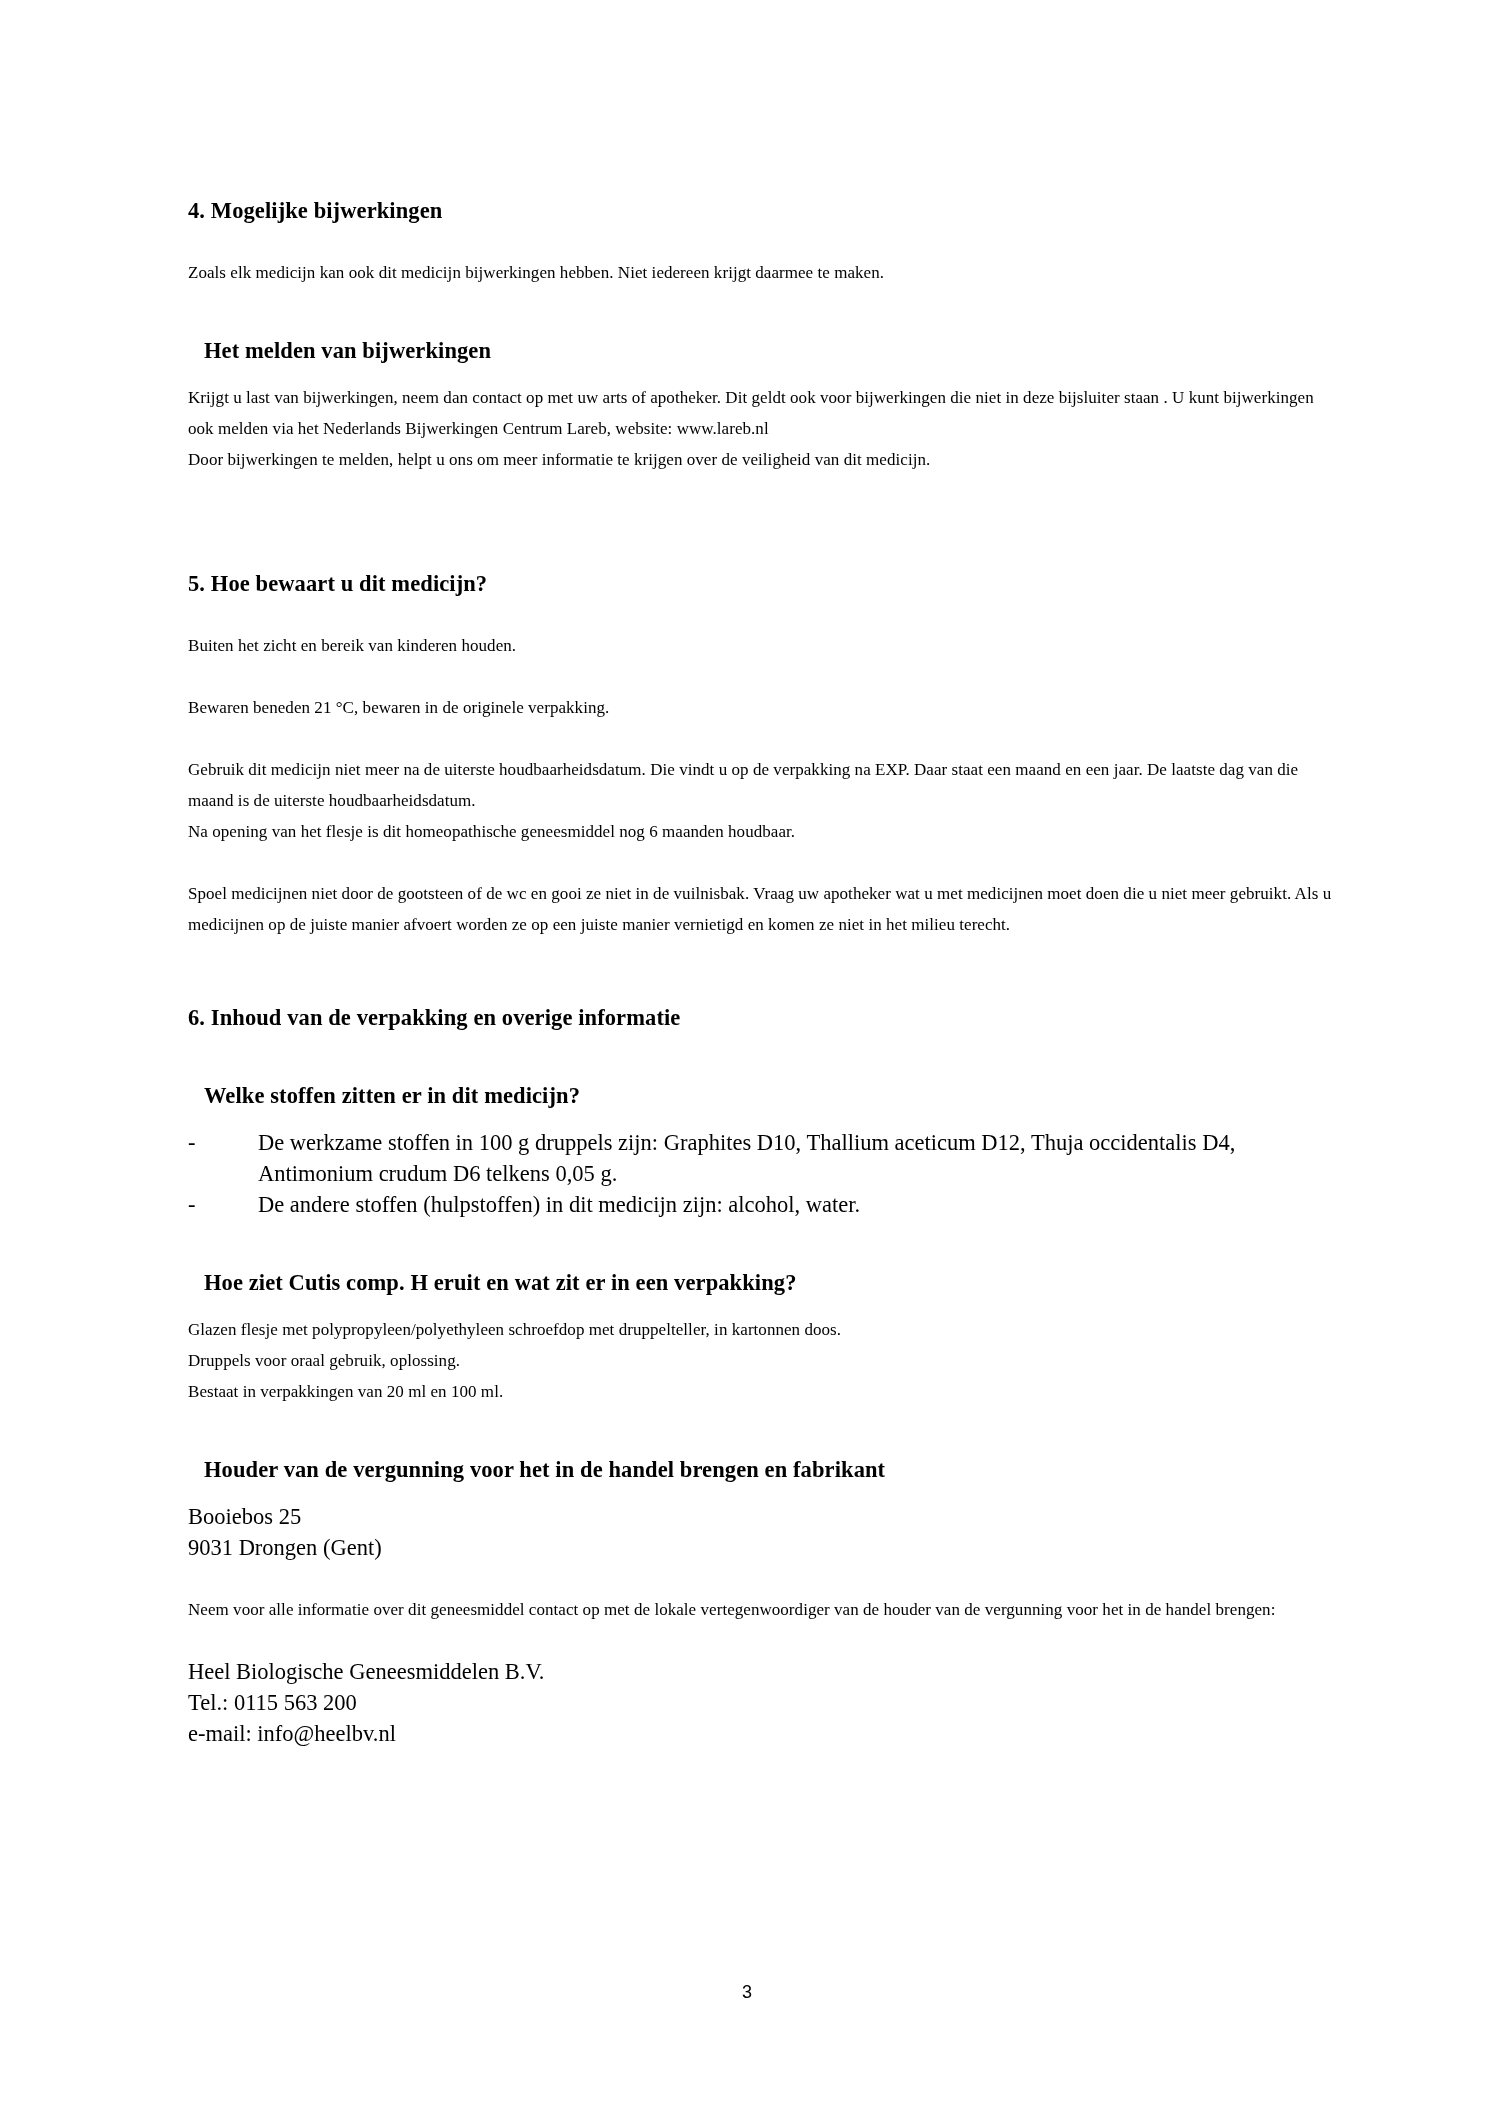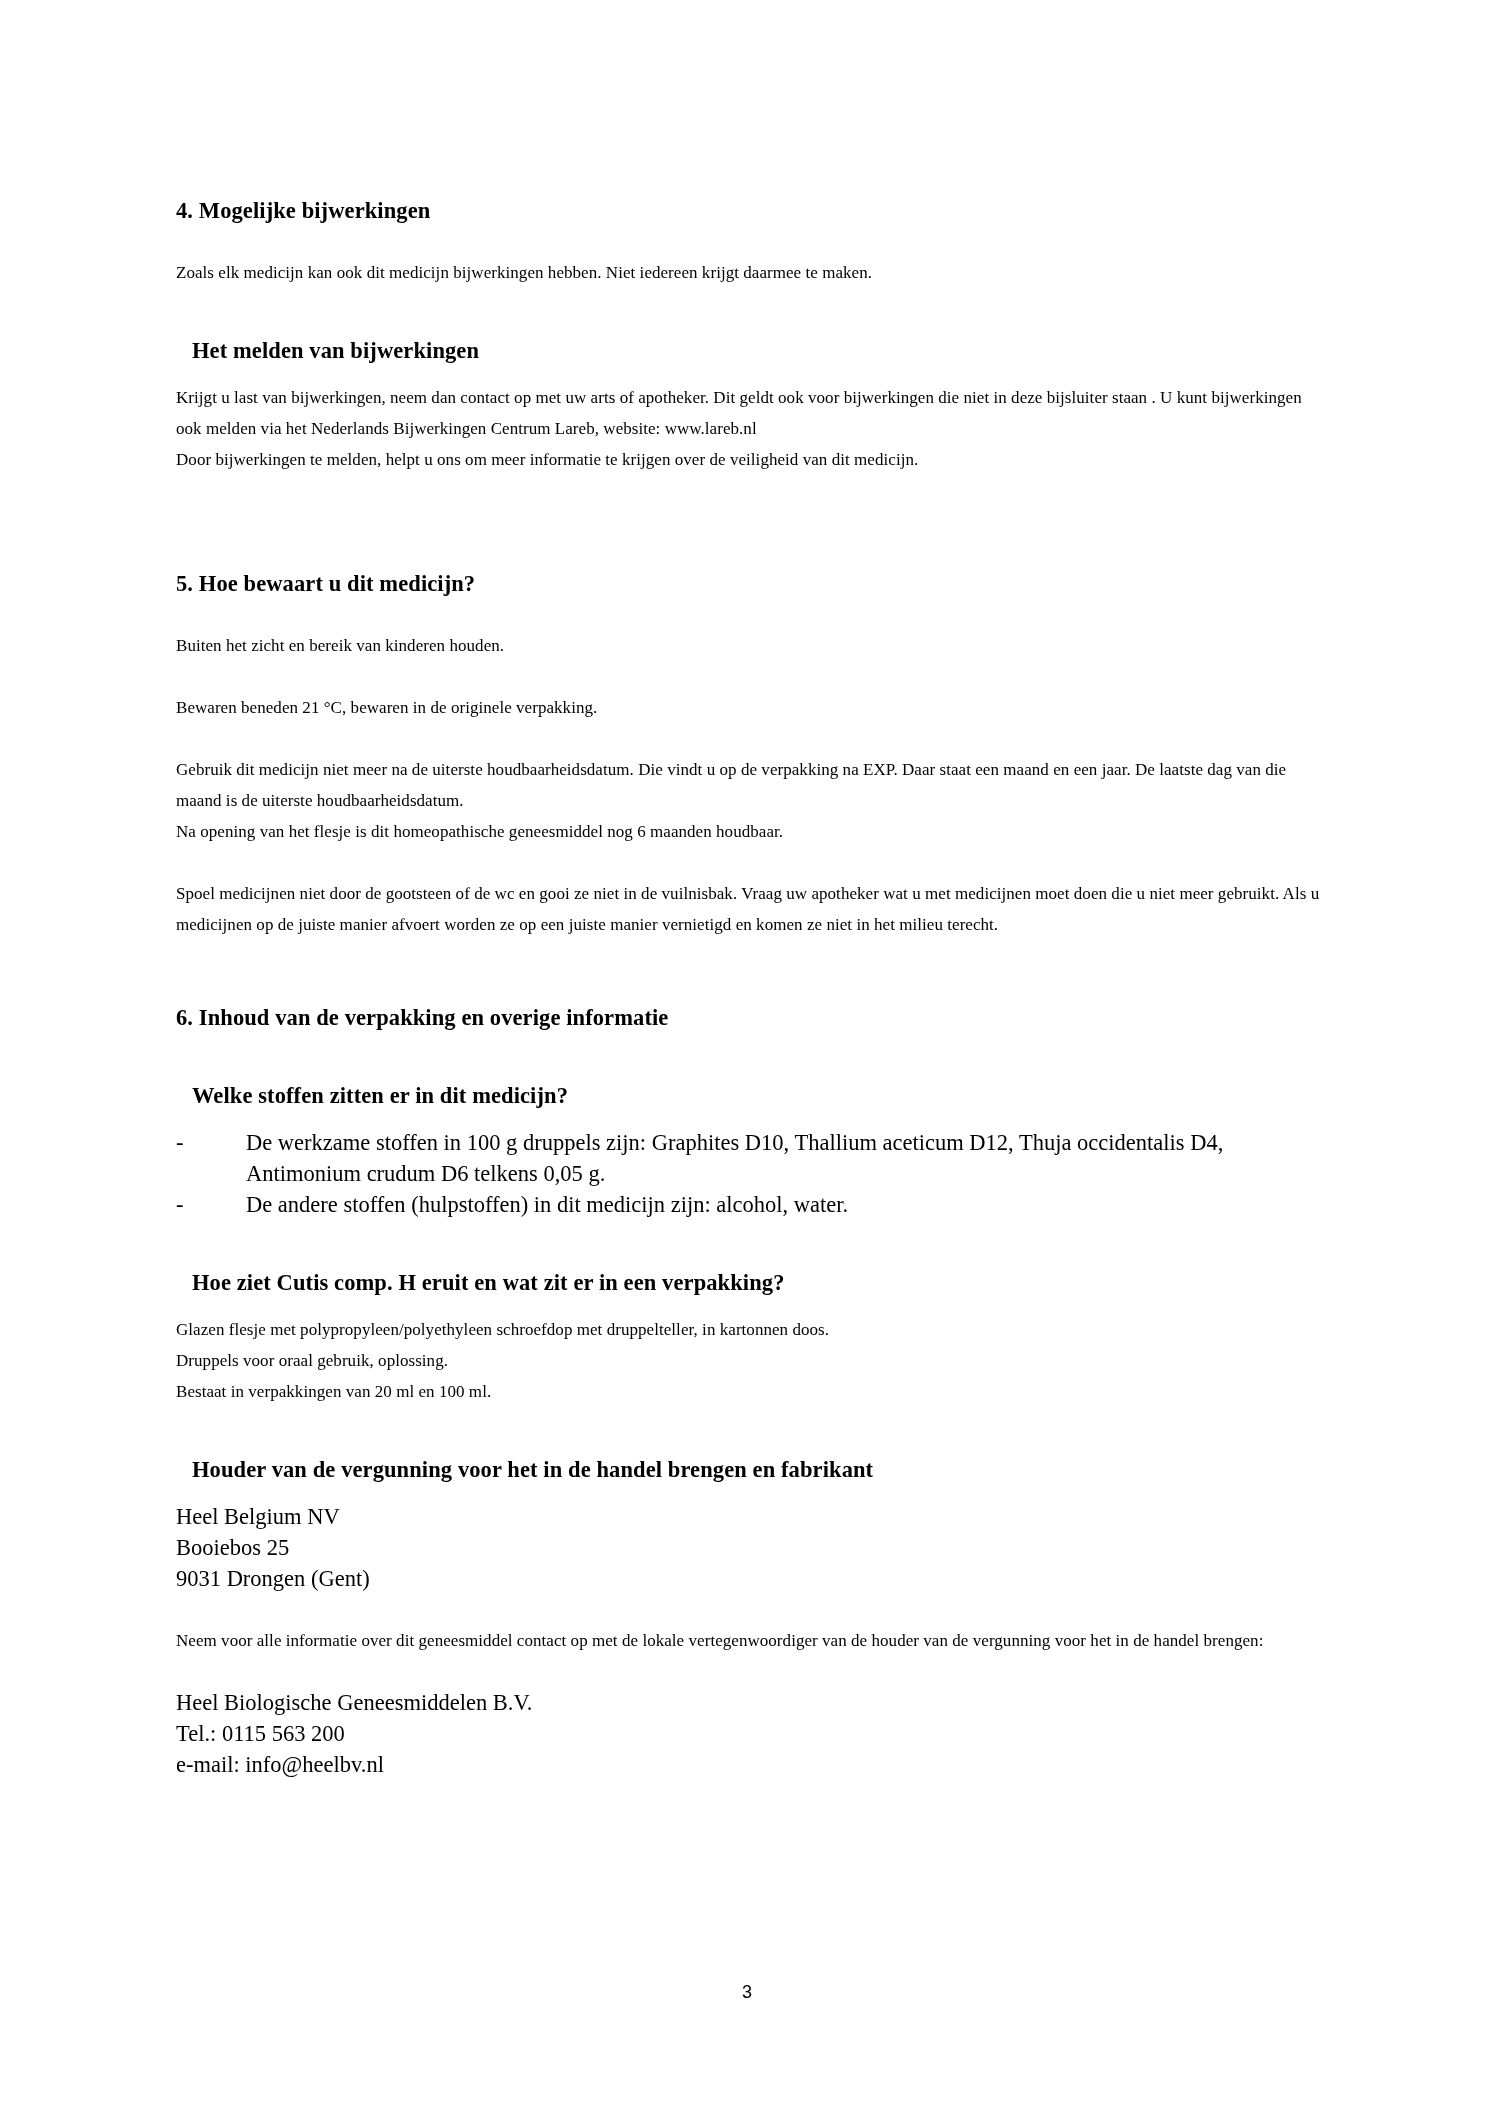--- a/index.html
+++ b/index.html
@@ -20,21 +20,21 @@
     position: absolute;
     left: 0;
     top: 0;
     width: 1494px;
     height: 2114px;
     background: #ffffff;
     overflow: hidden;
   }
   .content {
     position: absolute;
-    left: 176px;
+    left: 188px;
     top: 195px;
     width: 1145px;
   }
   .sec-heading {
     font-weight: bold;
     font-size: 22.5px;
     line-height: 31px;
     letter-spacing: 0.1px;
     margin: 0;
   }
@@ -136,21 +136,20 @@
     </ul>
 
     <div class="gap-md"></div>
     <h3 class="sub-heading">Hoe ziet Cutis comp. H eruit en wat zit er in een verpakking?</h3>
     <p class="para">Glazen flesje met polypropyleen/polyethyleen schroefdop met druppelteller, in kartonnen doos.</p>
     <p class="para">Druppels voor oraal gebruik, oplossing.</p>
     <p class="para">Bestaat in verpakkingen van 20 ml en 100 ml.</p>
 
     <div class="gap-md"></div>
     <h3 class="sub-heading">Houder van de vergunning voor het in de handel brengen en fabrikant</h3>
-    <p class="addr-line">Heel Belgium NV</p>
     <p class="addr-line">Booiebos 25</p>
     <p class="addr-line">9031 Drongen (Gent)</p>
 
     <div class="gap-md"></div>
     <p class="para">Neem voor alle informatie over dit geneesmiddel contact op met de lokale vertegenwoordiger van de houder van de vergunning voor het in de handel brengen:</p>
 
     <div class="gap-md"></div>
     <p class="addr-line">Heel Biologische Geneesmiddelen B.V.</p>
     <p class="addr-line">Tel.: 0115 563 200</p>
     <p class="addr-line">e-mail: info@heelbv.nl</p>

